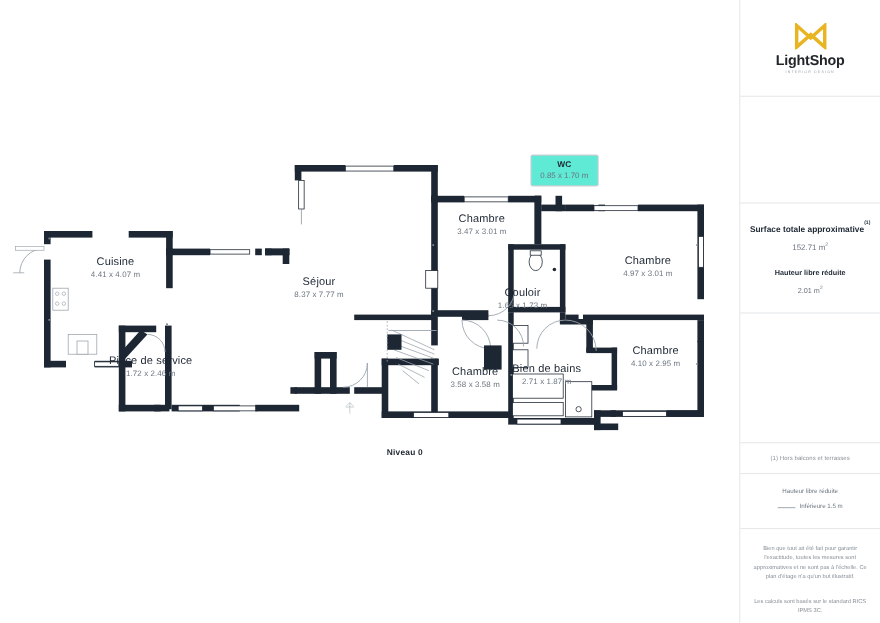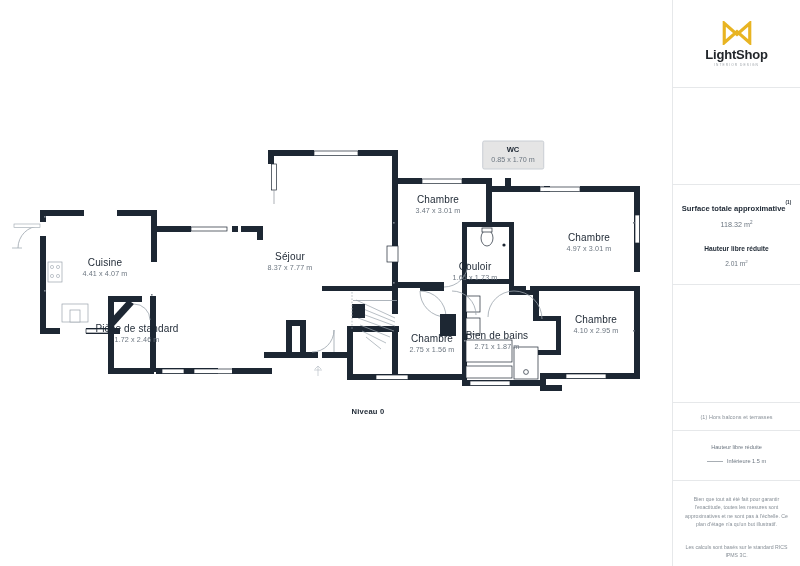--- a/index.html
+++ b/index.html
@@ -61,21 +61,21 @@
     color: #6c7680;
     letter-spacing: 0.1px;
     line-height: 11px;
   }
 
   .callout {
     position: absolute;
     transform: translate(-50%, -50%);
     border: 0.8px solid #c9ced4;
     border-radius: 2px;
-    background: #e5e5e5;
+    background: #5eead4;
     padding: 3px 8px 4px 8px;
     text-align: center;
     white-space: nowrap;
   }
   .callout .rname {
     font-size: 7.6px;
     font-weight: bold;
     color: #1d2733;
     line-height: 10px;
   }
@@ -430,27 +430,27 @@
           <rect x="151" y="294" width="1.6" height="1.6"></rect>
           <rect x="393" y="222" width="1.6" height="1.6"></rect>
           <rect x="393" y="282" width="1.6" height="1.6"></rect>
           <rect x="633" y="222" width="1.6" height="1.6"></rect>
           <rect x="633" y="330" width="1.6" height="1.6"></rect>
           <rect x="464" y="340" width="1.6" height="1.6"></rect>
         </g>
       </g>
     </svg>
 
-    <div class="room-label" style="left:105px; top:268px;">
+    <div class="room-label" style="left:105px; top:244px;">
       <div class="rname">Cuisine</div>
       <div class="rdim">4.41 x 4.07 m</div>
     </div>
 
     <div class="room-label" style="left:137px; top:334px;">
-      <div class="rname">Pièce de standard</div>
+      <div class="rname">Pièce de service</div>
       <div class="rdim">1.72 x 2.46 m</div>
     </div>
 
     <div class="room-label" style="left:290px; top:262px;">
       <div class="rname">Séjour</div>
       <div class="rdim">8.37 x 7.77 m</div>
     </div>
 
     <div class="room-label" style="left:438px; top:205px;">
       <div class="rname">Chambre</div>
@@ -467,21 +467,21 @@
       <div class="rdim">4.97 x 3.01 m</div>
     </div>
 
     <div class="room-label" style="left:596px; top:325px;">
       <div class="rname">Chambre</div>
       <div class="rdim">4.10 x 2.95 m</div>
     </div>
 
     <div class="room-label" style="left:432px; top:344px;">
       <div class="rname">Chambre</div>
-      <div class="rdim">2.75 x 1.56 m</div>
+      <div class="rdim">3.58 x 3.58 m</div>
     </div>
 
     <div class="room-label" style="left:497px; top:341px;">
       <div class="rname">Bien de bains</div>
       <div class="rdim">2.71 x 1.87 m</div>
     </div>
 
     <div class="callout" style="left:513px; top:155px;">
       <div class="rname">WC</div>
       <div class="rdim">0.85 x 1.70 m</div>
@@ -497,21 +497,21 @@
         <path d="M3 3 L3 29 L20 14 L37 29 L37 3 L20 18 Z" fill="none" stroke="#E8B422" stroke-width="4.2" stroke-linejoin="miter"></path>
       </svg>
       <div class="logo-word">LightShop</div>
       <div class="logo-sub">INTERIOR DESIGN</div>
     </div>
 
     <div class="panel-sec" id="sec-blank"></div>
 
     <div class="panel-sec" id="sec-surface">
       <div class="surf-title"><span>Surface totale approximative</span><sup>(1)</sup></div>
-      <div class="surf-value"><span>118.32 m</span><sup>2</sup></div>
+      <div class="surf-value"><span>152.71 m</span><sup>2</sup></div>
       <div class="surf-sub-title">Hauteur libre réduite</div>
       <div class="surf-sub-value"><span>2.01 m</span><sup>2</sup></div>
     </div>
 
     <div class="panel-sec" id="sec-gap1"></div>
 
     <div class="panel-sec" id="sec-footnote">
       <div class="footnote">(1) Hors balcons et terrasses</div>
     </div>
 

